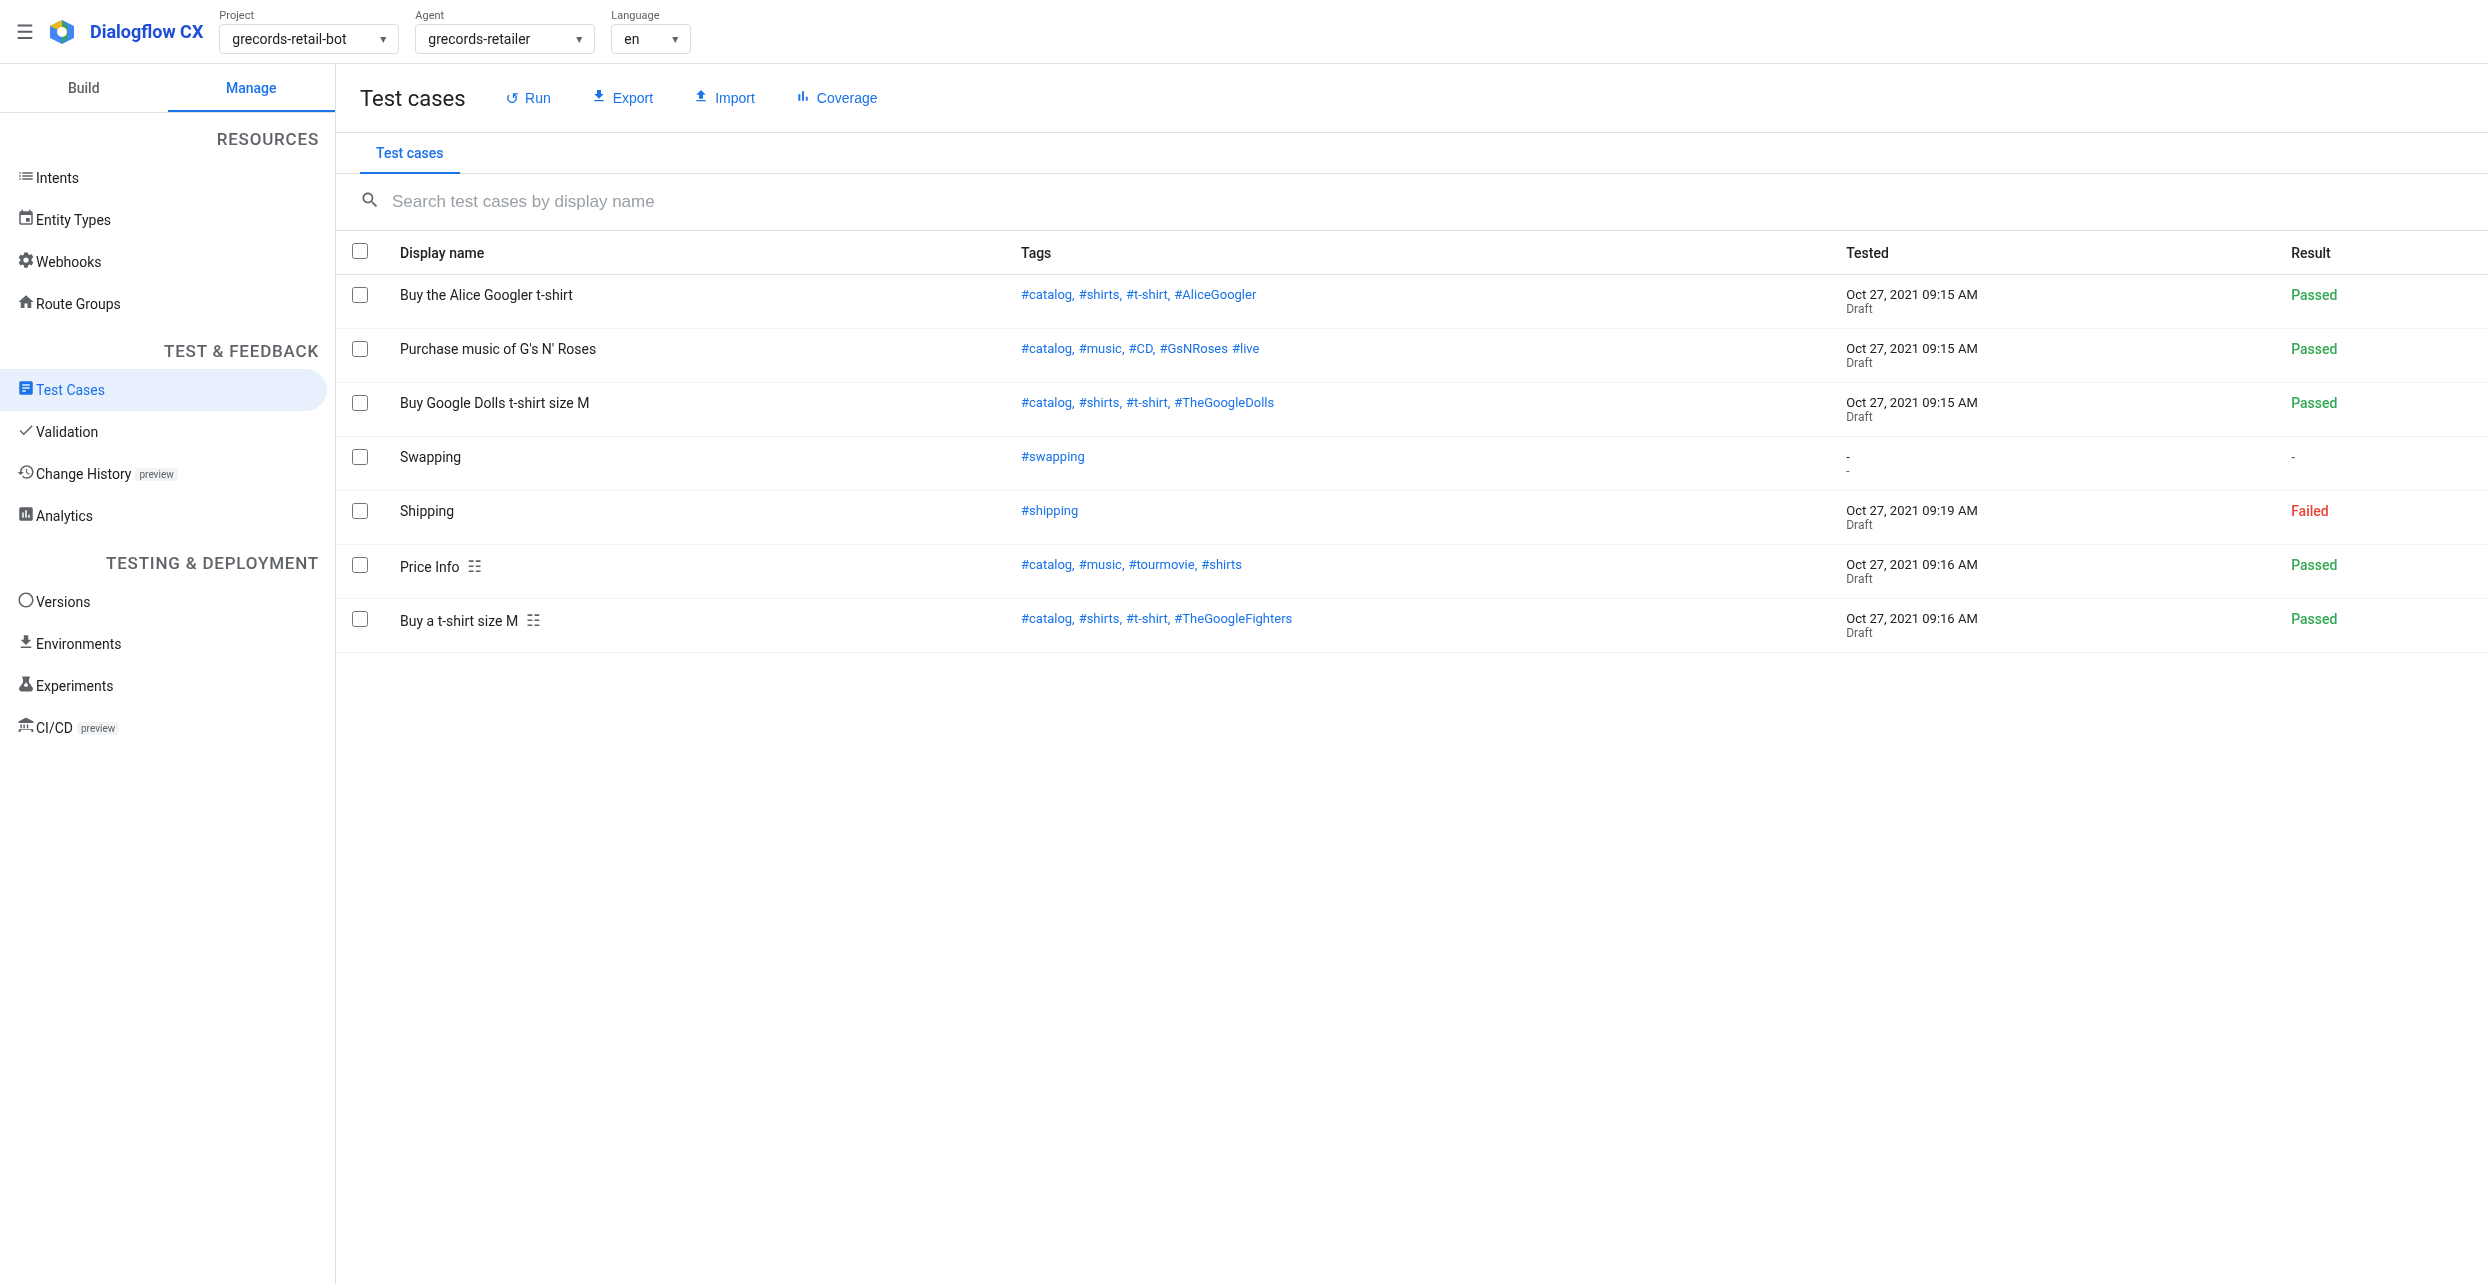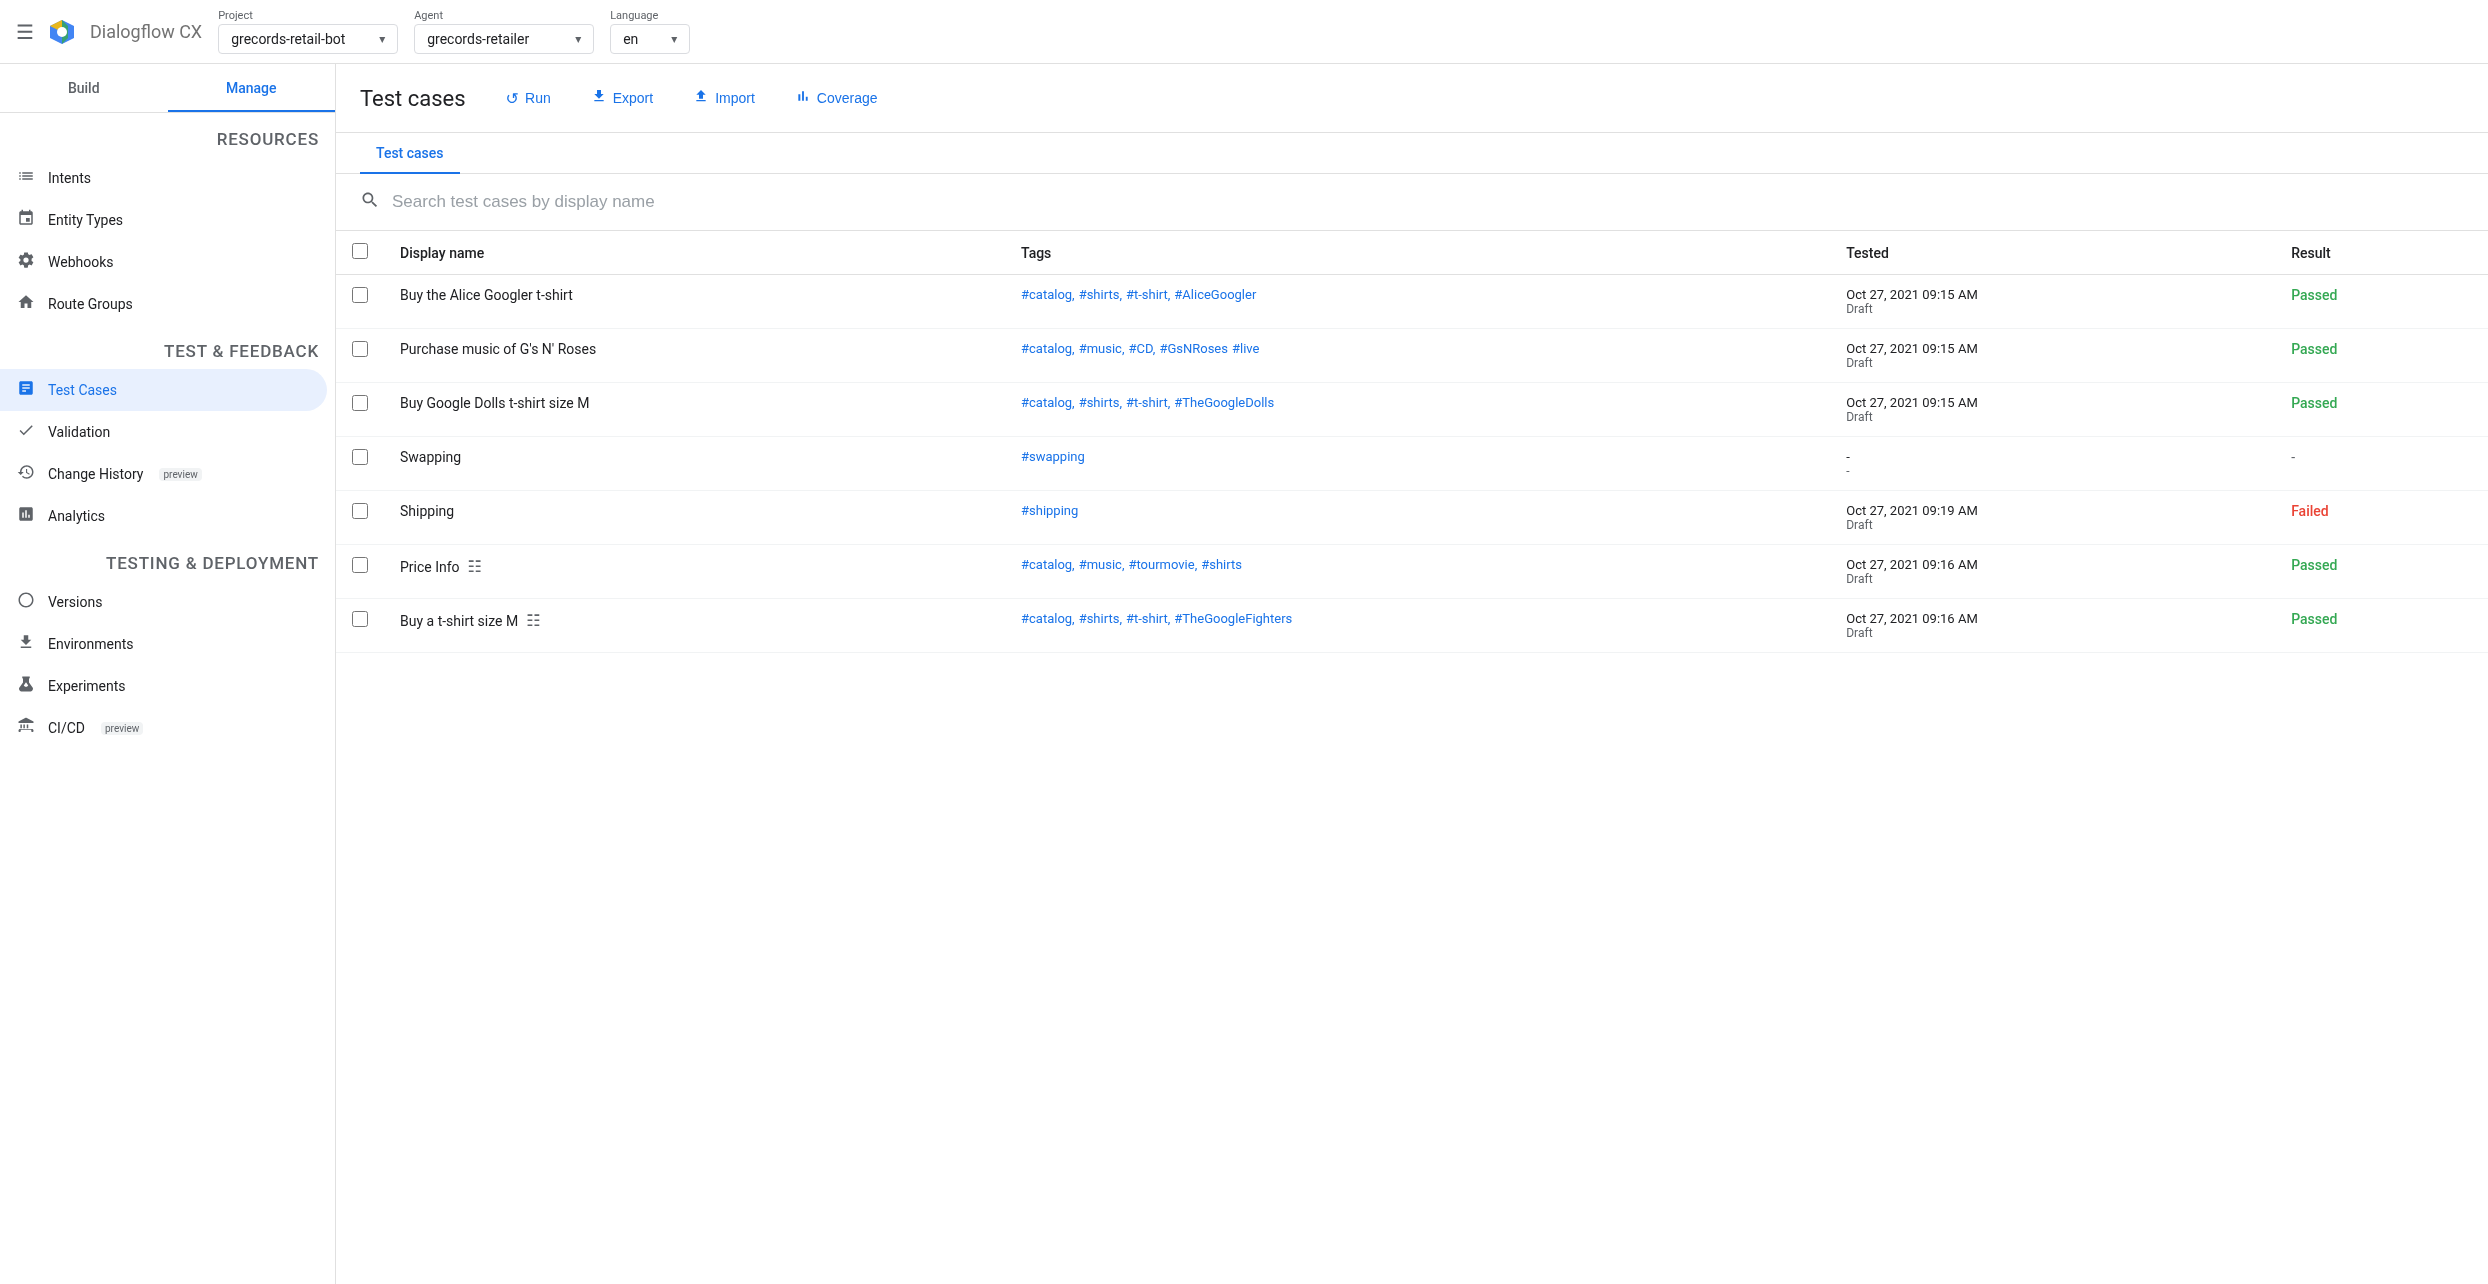--- a/index.html
+++ b/index.html
@@ -25,22 +25,22 @@
       cursor: pointer;
       font-size: 20px;
       color: #5f6368;
     }
     .app-logo {
       width: 32px;
       height: 32px;
     }
     .app-title {
       font-size: 18px;
-      font-weight: 400;
-      color: #737373;
+      font-weight: 700;
+      color: #1d4ed8;
       white-space: nowrap;
     }
     .topbar-selectors {
       display: flex;
       gap: 16px;
       align-items: center;
       flex: 1;
     }
     .selector-group {
       display: flex;
@@ -123,21 +123,20 @@
       font-weight: 500;
       color: #5f6368;
       padding: 16px 16px 8px 16px;
       letter-spacing: 0.8px;
       text-transform: uppercase;
       text-align: right;
     }
     .sidebar-item {
       display: flex;
       align-items: center;
-      gap: 12px;
       padding: 10px 16px;
       cursor: pointer;
       border-radius: 0 24px 24px 0;
       margin-right: 8px;
       color: #202124;
       font-size: 14px;
     }
     .sidebar-item.active {
       background: #e8f0fe;
       color: #1a73e8;

